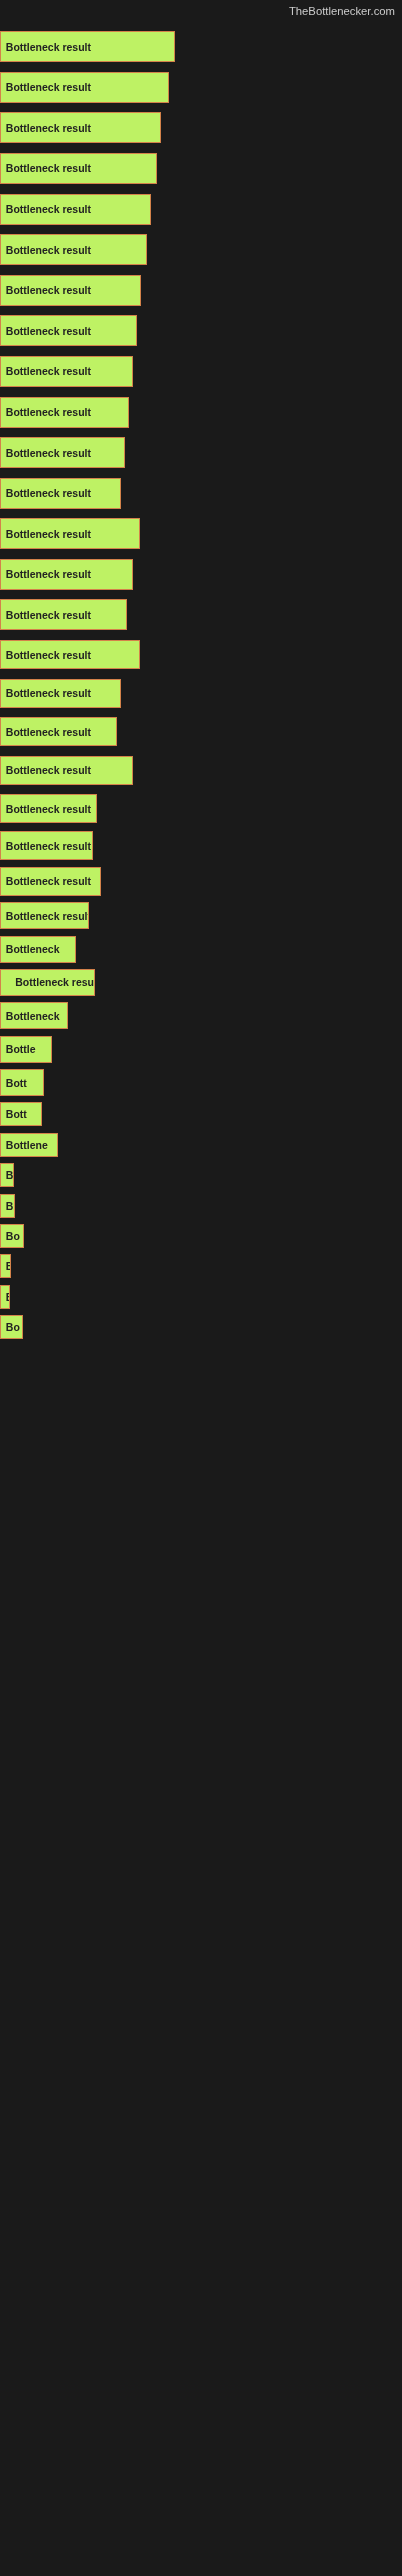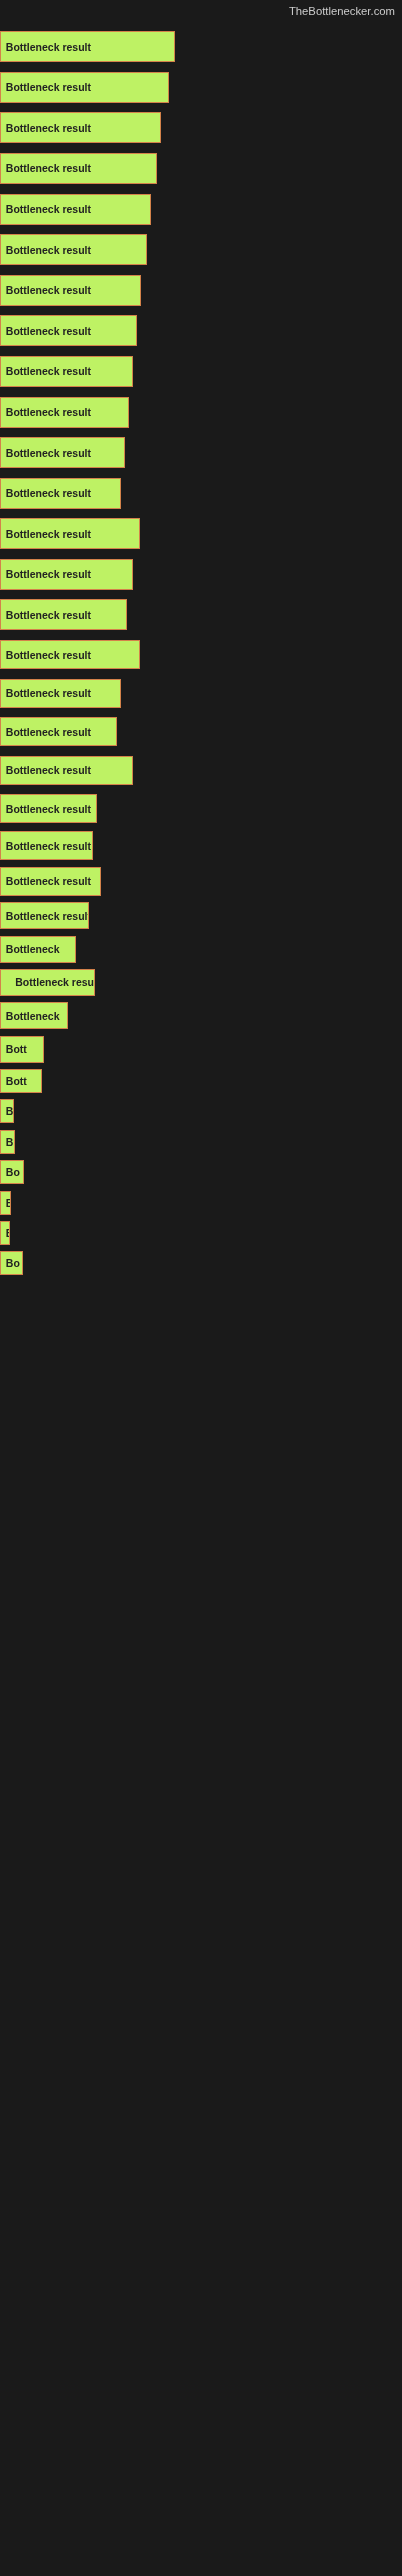--- a/index.html
+++ b/index.html
@@ -180,30 +180,40 @@
       <div class="bar" style="width: 95px; height: 27px; justify-content: flex-end;">
         <span class="bar-label">Bottleneck resu</span>
       </div>
     </div>
     <div class="bar-row" style="padding-top: 3.2px; padding-bottom: 3.2px;">
       <div class="bar" style="width: 68px; height: 27px;">
         <span class="bar-label">Bottleneck</span>
       </div>
     </div>
     <div class="bar-row" style="padding-top: 3.2px; padding-bottom: 3.2px;">
+      <div class="bar" style="width: 52px; height: 27px;">
+        <span class="bar-label">Bottle</span>
+      </div>
+    </div>
+    <div class="bar-row" style="padding-top: 3.2px; padding-bottom: 3.2px;">
       <div class="bar" style="width: 44px; height: 27px;">
         <span class="bar-label">Bott</span>
       </div>
     </div>
     <div class="bar-row" style="padding-top: 3.2px; padding-bottom: 3.2px;">
       <div class="bar" style="width: 42px; height: 24px;">
         <span class="bar-label">Bott</span>
       </div>
     </div>
     <div class="bar-row" style="padding-top: 3.2px; padding-bottom: 3.2px;">
+      <div class="bar" style="width: 58px; height: 24px;">
+        <span class="bar-label">Bottlene</span>
+      </div>
+    </div>
+    <div class="bar-row" style="padding-top: 3.2px; padding-bottom: 3.2px;">
       <div class="bar" style="width: 14px; height: 24px;">
         <span class="bar-label">Bot</span>
       </div>
     </div>
     <div class="bar-row" style="padding-top: 3.2px; padding-bottom: 3.2px;">
       <div class="bar" style="width: 14.5px; height: 24px;">
         <span class="bar-label">B</span>
       </div>
     </div>
     <div class="bar-row" style="padding-top: 3.2px; padding-bottom: 3.2px;">

